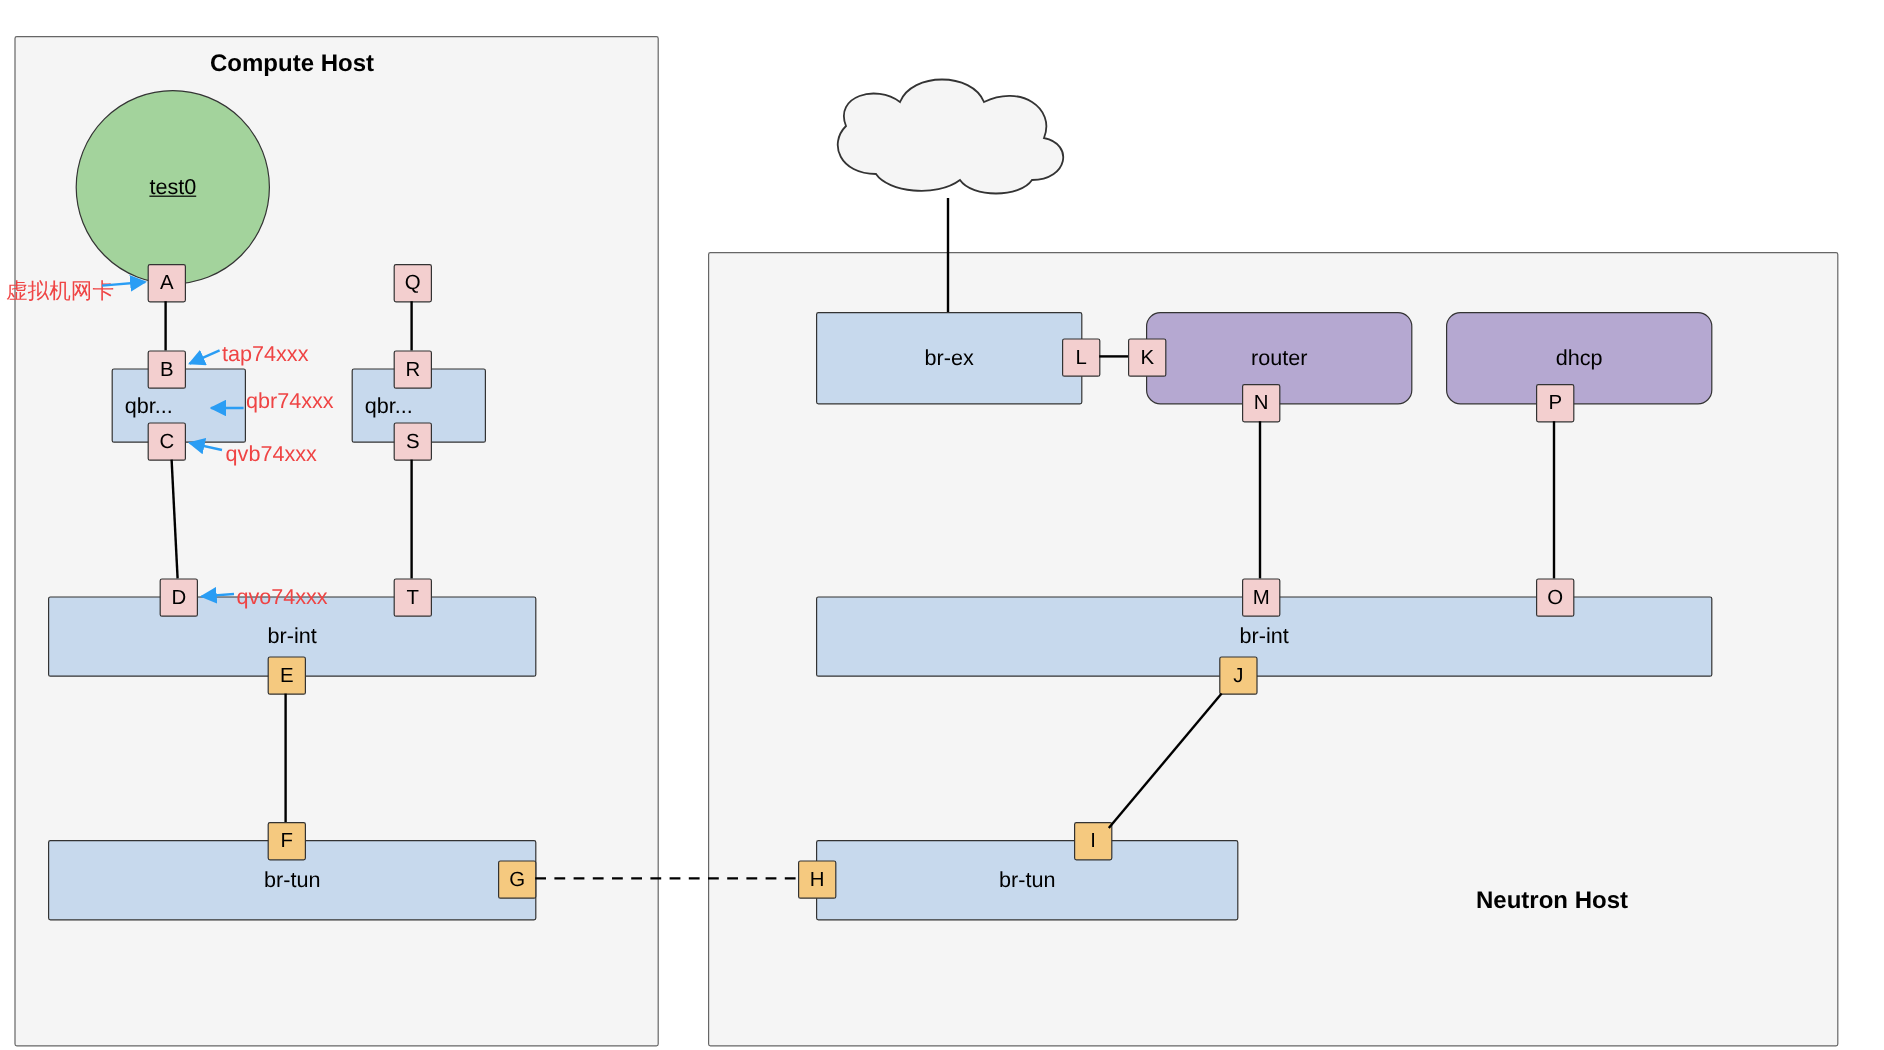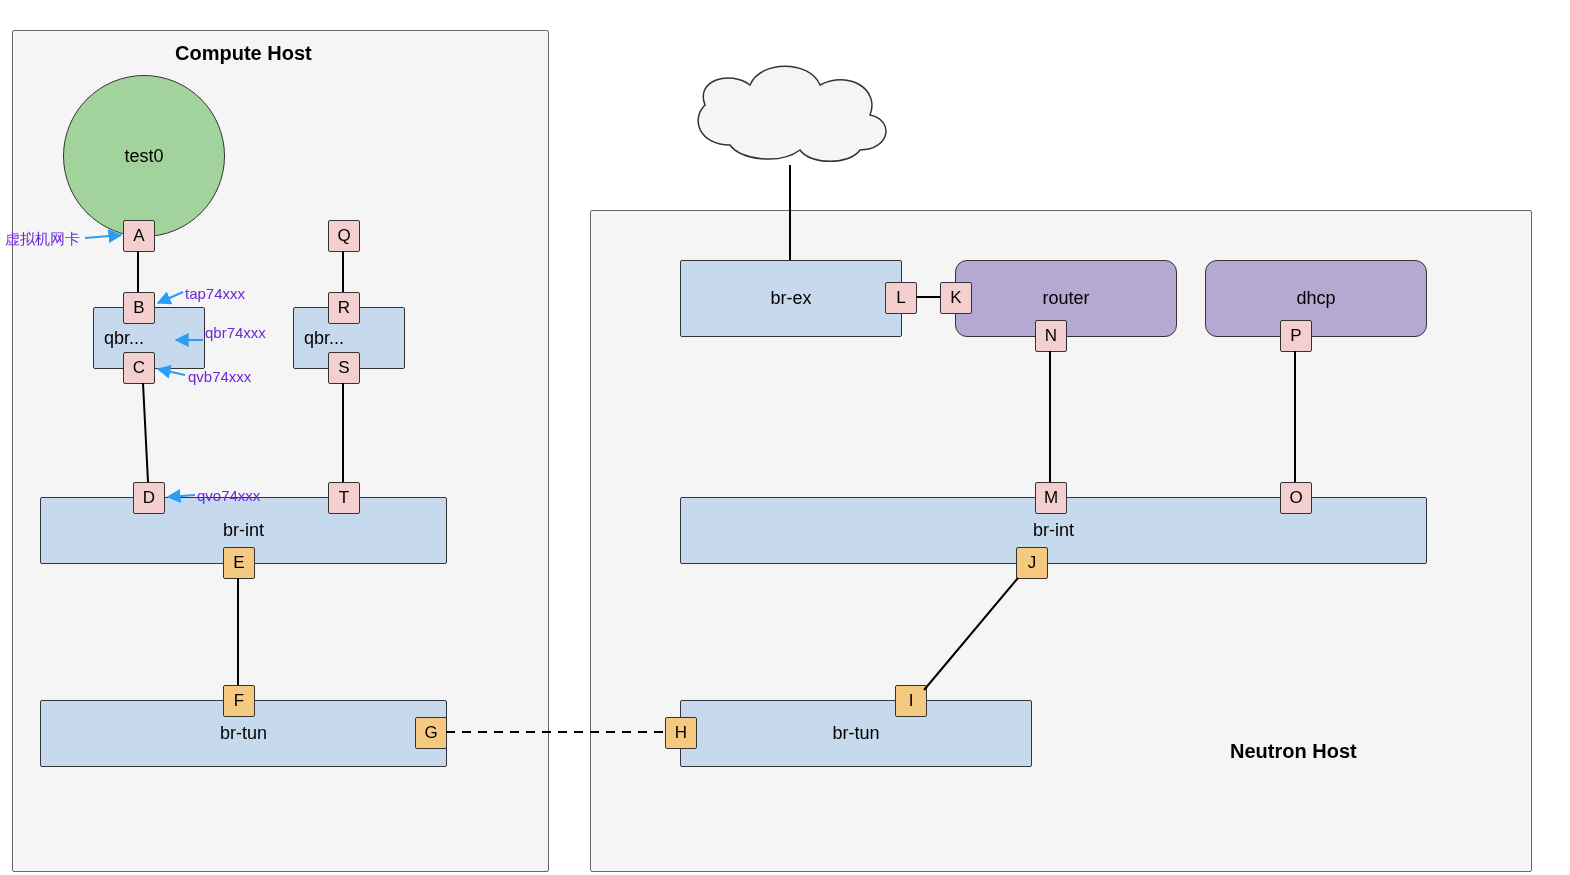--- a/index.html
+++ b/index.html
@@ -64,22 +64,22 @@
     display: flex;
     align-items: center;
     justify-content: center;
     font-size: 17px;
     border-radius: 2px;
   }
   .port-pink { background: #f3cfcf; }
   .port-orange { background: #f5c97f; }
   .annotation {
     position: absolute;
-    font-size: 15px;
-    color: #6d28d9;
+    font-size: 18px;
+    color: #ef4444;
     white-space: nowrap;
   }
   svg.wires {
     position: absolute;
     top: 0; left: 0;
     width: 1570px;
     height: 875px;
     pointer-events: none;
   }
   .cloud {
@@ -96,21 +96,21 @@
 
   <div class="host-box" style="left:590px; top:190px; width:940px; height:660px;"></div>
   <div class="host-title" style="left:1230px; top:720px;">Neutron Host</div>
 
   <div class="cloud" style="left:670px; top:30px;">
     <svg width="240" height="130" viewBox="0 0 240 130">
       <path d="M60,95 C30,95 20,70 35,55 C25,30 60,20 80,35 C90,10 140,10 150,35 C180,20 210,40 200,65 C225,70 220,100 190,100 C180,115 140,115 130,100 C110,115 70,110 60,95 Z" fill="#f5f5f5" stroke="#333" stroke-width="1.5"></path>
     </svg>
   </div>
 
-  <div class="vm-circle" style="left:63px; top:55px;">
+  <div class="vm-circle" style="left:63px; top:55px;text-decoration:underline;">
     <span>test0</span>
   </div>
 
   <div class="box blue-box" style="left:93px; top:287px; width:100px; height:60px; justify-content:flex-start; padding-left:10px;">
     <span>qbr...</span>
   </div>
   <div class="box blue-box" style="left:293px; top:287px; width:100px; height:60px; justify-content:flex-start; padding-left:10px;">
     <span>qbr...</span>
   </div>
 

